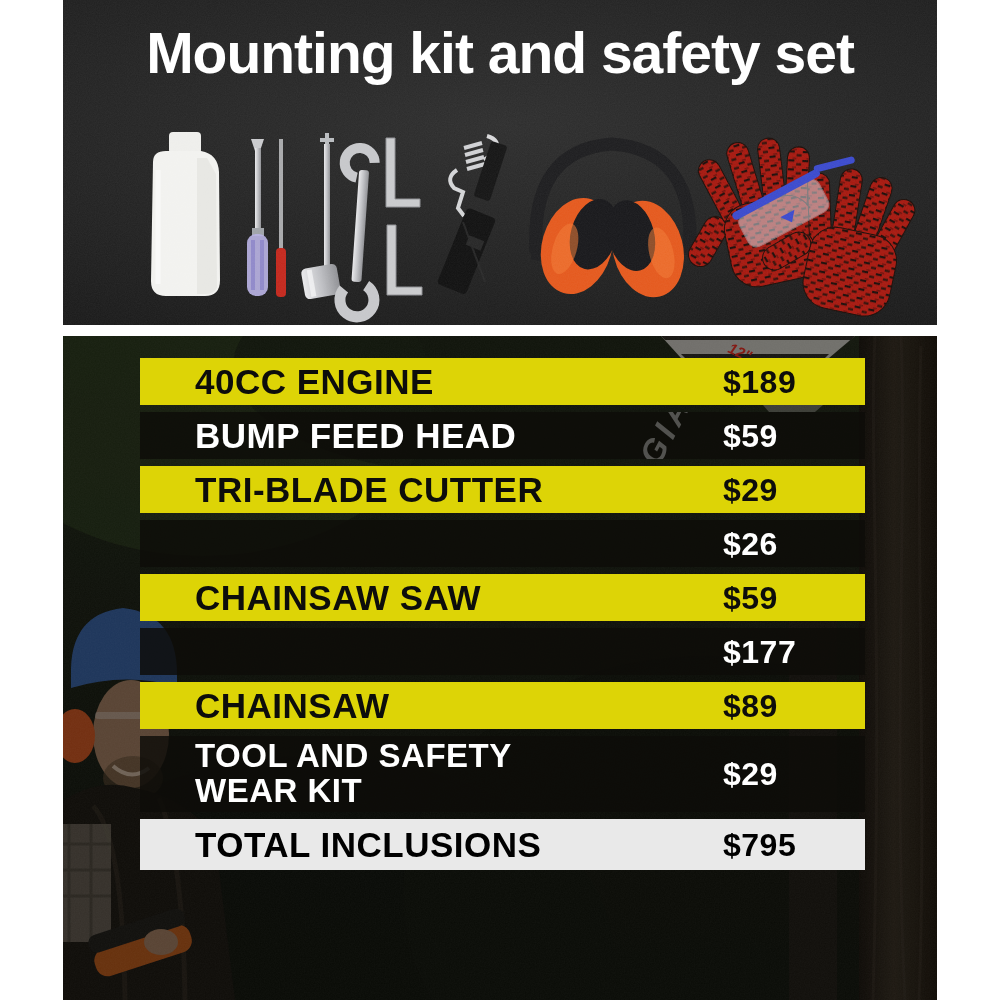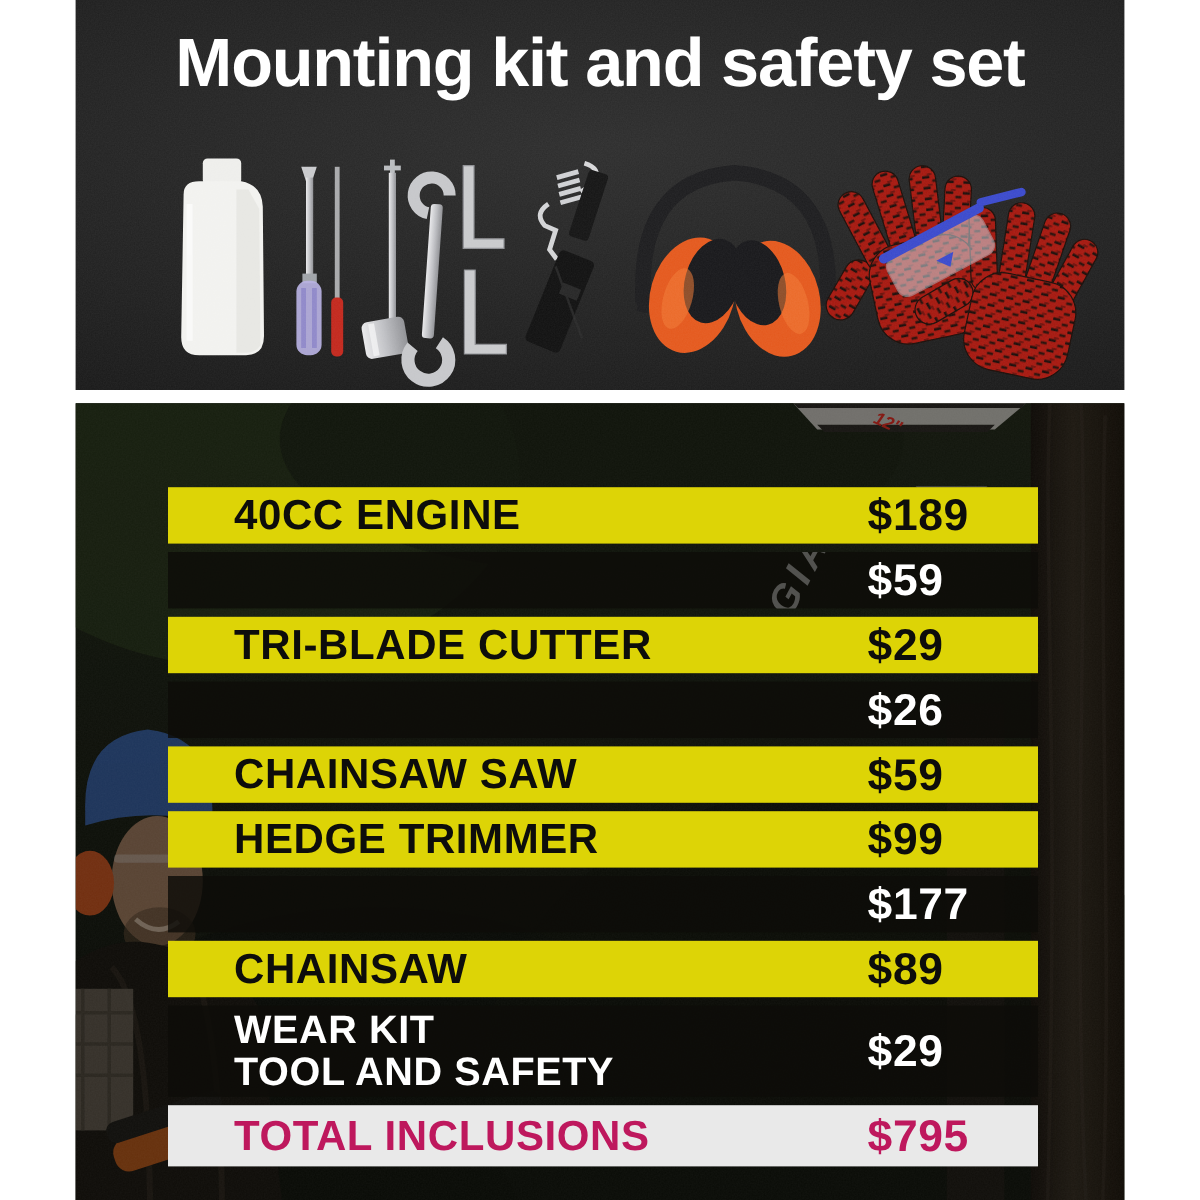--- a/index.html
+++ b/index.html
@@ -19,35 +19,35 @@
   .products{position:absolute;left:0;top:118px;width:874px;height:207px;display:block}
   .grain{position:absolute;inset:0;width:100%;height:100%;pointer-events:none;display:block}
   
   .scene{
     position:absolute;left:63px;top:336px;width:874px;height:664px;overflow:hidden;
     background:#141710;
   }
   .forest{position:absolute;left:0;top:0;width:874px;height:664px;display:block}
   .rows{
     position:absolute;left:77px;top:22px;width:725px;
-    display:flex;flex-direction:column;gap:7px;margin-top:48px;
+    display:flex;flex-direction:column;gap:7px;
   }
   .row{position:relative;height:47px;display:flex;align-items:center;overflow:hidden}
   .row.yellow{background:var(--yellow,#ddd406);color:#0d0d0b}
   .row.dark{background:var(--darkrow,rgba(13,12,9,.82));color:#ffffff}
-  .row.total{background:var(--totalbg,#e9e9e9);color:#be185d;height:51px}
+  .row.total{background:var(--totalbg,#e9e9e9);color:#000000;height:51px}
   .row.twoline{height:76px}
   .lines{
     padding-left:55px;font-weight:700;font-size:35px;letter-spacing:.5px;
     display:flex;flex-direction:column;line-height:1.02;
   }
   .row.twoline .lines{font-size:33px;line-height:1.06}
   .price{
     position:absolute;left:583px;top:50%;transform:translateY(-50%);
-    font-weight:700;font-size:37px;letter-spacing:.5px;white-space:nowrap;
+    font-weight:700;font-size:32px;letter-spacing:.5px;white-space:nowrap;
   }
   .wm{
     position:absolute;left:468px;top:-36px;pointer-events:none;
     transform:rotate(-62deg);font-size:33px;font-weight:700;font-style:italic;
     letter-spacing:5px;color:rgba(195,195,195,.38);
   }
 </style>
 </head>
 <body>
 
@@ -236,57 +236,54 @@
     </svg>
 
     <div class="rows">
         <div class="row yellow">
           <div class="lines">
             <span>40CC ENGINE</span>
           </div>
           <span class="price">$189</span>
         </div>
         <div class="row dark">
+          <div class="lines">
+            <span>BUMP FEED HEAD</span>
+          </div>
           <span class="price">$59</span>
           <span class="wm">GIANTZ</span>
         </div>
         <div class="row yellow">
           <div class="lines">
             <span>TRI-BLADE CUTTER</span>
           </div>
           <span class="price">$29</span>
         </div>
         <div class="row dark">
           <span class="price">$26</span>
         </div>
         <div class="row yellow">
           <div class="lines">
             <span>CHAINSAW SAW</span>
           </div>
           <span class="price">$59</span>
         </div>
-        <div class="row yellow">
-          <div class="lines">
-            <span>HEDGE TRIMMER</span>
-          </div>
-          <span class="price">$99</span>
-        </div>
         <div class="row dark">
           <span class="price">$177</span>
         </div>
         <div class="row yellow">
           <div class="lines">
             <span>CHAINSAW</span>
           </div>
           <span class="price">$89</span>
         </div>
         <div class="row dark twoline">
           <div class="lines">
+            <span>TOOL AND SAFETY</span>
             <span>WEAR KIT</span>
-            <span>TOOL AND SAFETY</span>
           </div>
           <span class="price">$29</span>
         </div>
         <div class="row total">
           <div class="lines">
             <span>TOTAL INCLUSIONS</span>
           </div>
           <span class="price">$795</span>
         </div>
       </div>

